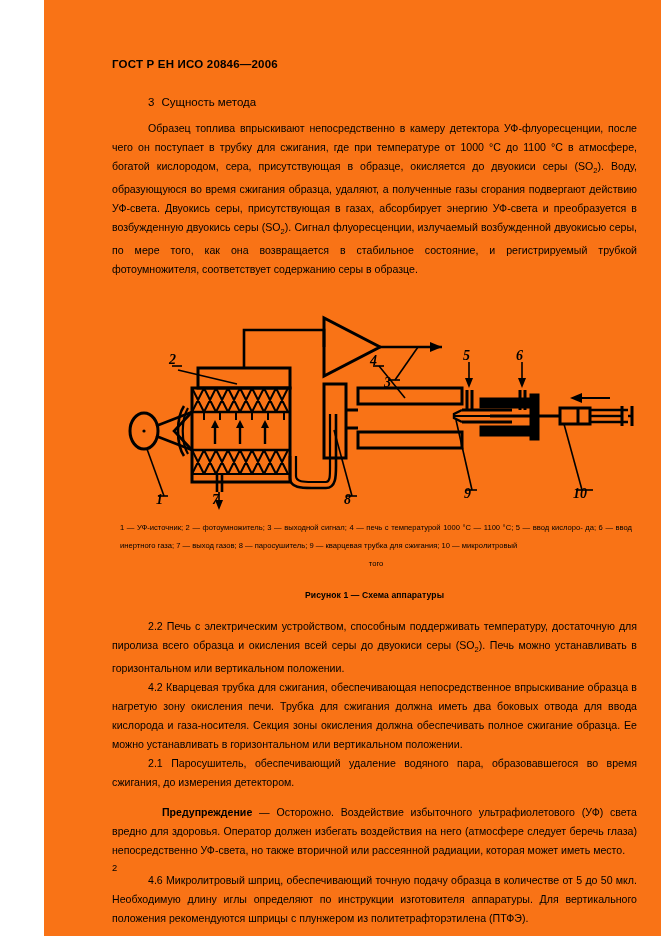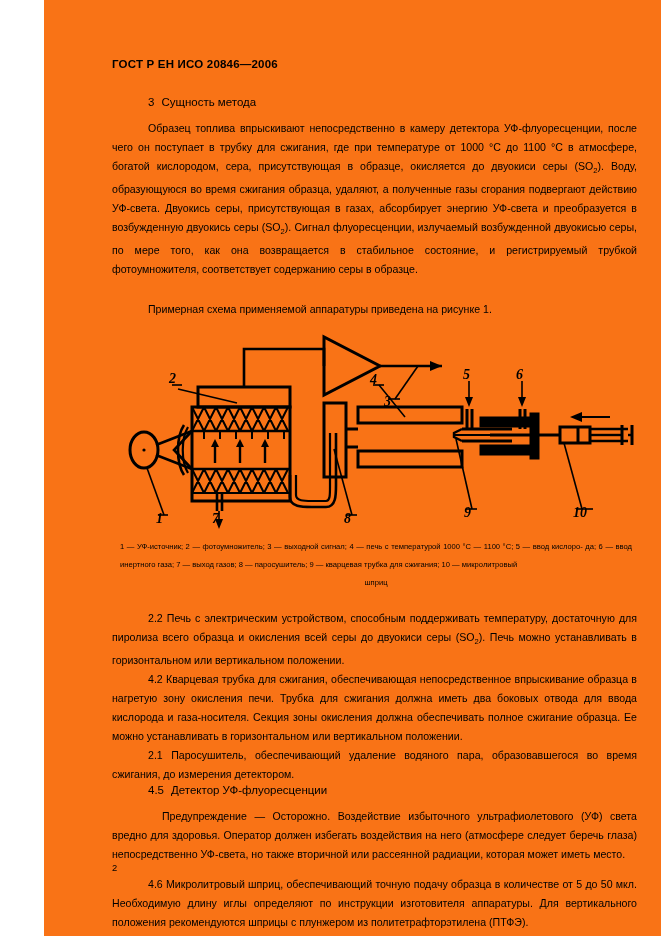--- a/index.html
+++ b/index.html
@@ -76,21 +76,21 @@
     text-align: center;
     width: 100%;
   }
   .figure-caption {
     font-size: 8.6px;
     font-weight: bold;
     text-align: center;
     margin: 17px 0 0 0;
     letter-spacing: 0.1px;
   }
-  .bold { font-weight: normal; padding-left: 14px; }
+  .bold { font-weight: bold; padding-left: 14px; }
   .page-number {
     position: absolute;
     left: 68px;
     top: 862px;
     font-size: 9.4px;
   }
 </style>
 </head>
 <body>
 
@@ -102,21 +102,20 @@
 
     <h2 class="section-heading">
       <span class="num">3</span><span>Сущность метода</span>
     </h2>
 
     <p class="body-par"><span>Образец топлива впрыскивают непосредственно в камеру детектора УФ-флуоресценции, после чего он поступает в трубку для сжигания, где при температуре от 1000 °С до 1100 °С в атмосфере, богатой кислородом, сера, присутствующая в образце, окисляется до двуокиси серы (SO</span><span class="sub">2</span><span>). Воду, образующуюся во время сжигания образца, удаляют, а полученные газы сгорания подвергают действию УФ-света. Двуокись серы, присутствующая в газах, абсорбирует энергию УФ-света и преобразуется в возбужденную двуокись серы (SO</span><span class="sub">2</span><span>). Сигнал флуоресценции, излучаемый возбужденной двуокисью серы, по мере того, как она возвращается в стабильное состояние, и регистрируемый трубкой фотоумножителя, соответствует содержанию серы в образце.</span></p>
 
     <div class="gap-l"></div>
 
 
-    <p class="body-par">Примерная схема применяемой аппаратуры приведена на рисунке 1.</p>
 
     <div class="figure-wrap">
       <svg width="525" height="205" viewBox="0 0 525 205" xmlns="http://www.w3.org/2000/svg">
         <g stroke="#000" fill="none" stroke-width="2.6">
 
           <polygon points="212,8 212,66 268,37" stroke-width="3"></polygon>
 
           <line x1="268" y1="37" x2="330" y2="37"></line>
           <polygon points="330,37 318,32 318,42" fill="#000" stroke="none"></polygon>
 
@@ -256,36 +255,34 @@
           <text x="232" y="194">8</text>
           <text x="352" y="188">9</text>
           <text x="461" y="188">10</text>
         </g>
       </svg>
     </div>
 
     <div class="figure-legend">
       <span>1 — УФ-источник; 2 — фотоумножитель; 3 — выходной сигнал; 4 —  печь с температурой 1000 °С — 1100 °С; 5 — ввод кислоро-</span>
       <span>да; 6 — ввод инертного газа; 7 — выход газов; 8 — паросушитель; 9 — кварцевая трубка для сжигания; 10 —  микролитровый</span>
-      <span class="lastline">шприц</span>
+      <span class="lastline">того</span>
     </div>
 
+    <div class="figure-caption">Рисунок 1 —  Схема аппаратуры</div>
 
     <div class="gap-m"></div>
 
     <p class="body-par"><span>2.2  Печь с электрическим устройством, способным поддерживать температуру, достаточную для пиролиза всего образца и окисления всей серы до двуокиси серы (SO</span><span class="sub">2</span><span>). Печь можно устанавливать в горизонтальном или вертикальном положении.</span></p>
 
     <p class="body-par">4.2  Кварцевая трубка для сжигания, обеспечивающая непосредственное впрыскивание образца в нагретую зону окисления печи. Трубка для сжигания должна иметь два боковых отвода для ввода кислорода и газа-носителя. Секция зоны окисления должна обеспечивать полное сжигание образца. Ее можно устанавливать в горизонтальном или вертикальном положении.</p>
 
 
     <p class="body-par">2.1  Паросушитель, обеспечивающий удаление водяного пара, образовавшегося во время сжигания, до измерения детектором.</p>
 
-    <h2 class="section-heading" style="margin:0;">
-      <span class="num">4.5</span><span>Детектор УФ-флуоресценции</span>
-    </h2>
 
 
     <div class="gap-s"></div>
 
     <p class="body-par"><span class="bold">Предупреждение</span><span> — Осторожно. Воздействие избыточного ультрафиолетового (УФ) света вредно для здоровья. Оператор должен избегать воздействия на него (атмосфере следует беречь глаза) непосредственно УФ-света, но также вторичной или рассеянной радиации, которая может иметь место.</span></p>
 
     <div class="gap-s"></div>
 
     <p class="body-par">4.6  Микролитровый шприц, обеспечивающий точную подачу образца в количестве от 5 до 50 мкл. Необходимую длину иглы определяют по инструкции изготовителя аппаратуры. Для вертикального положения рекомендуются шприцы с плунжером из политетрафторэтилена (ПТФЭ).</p>
 

